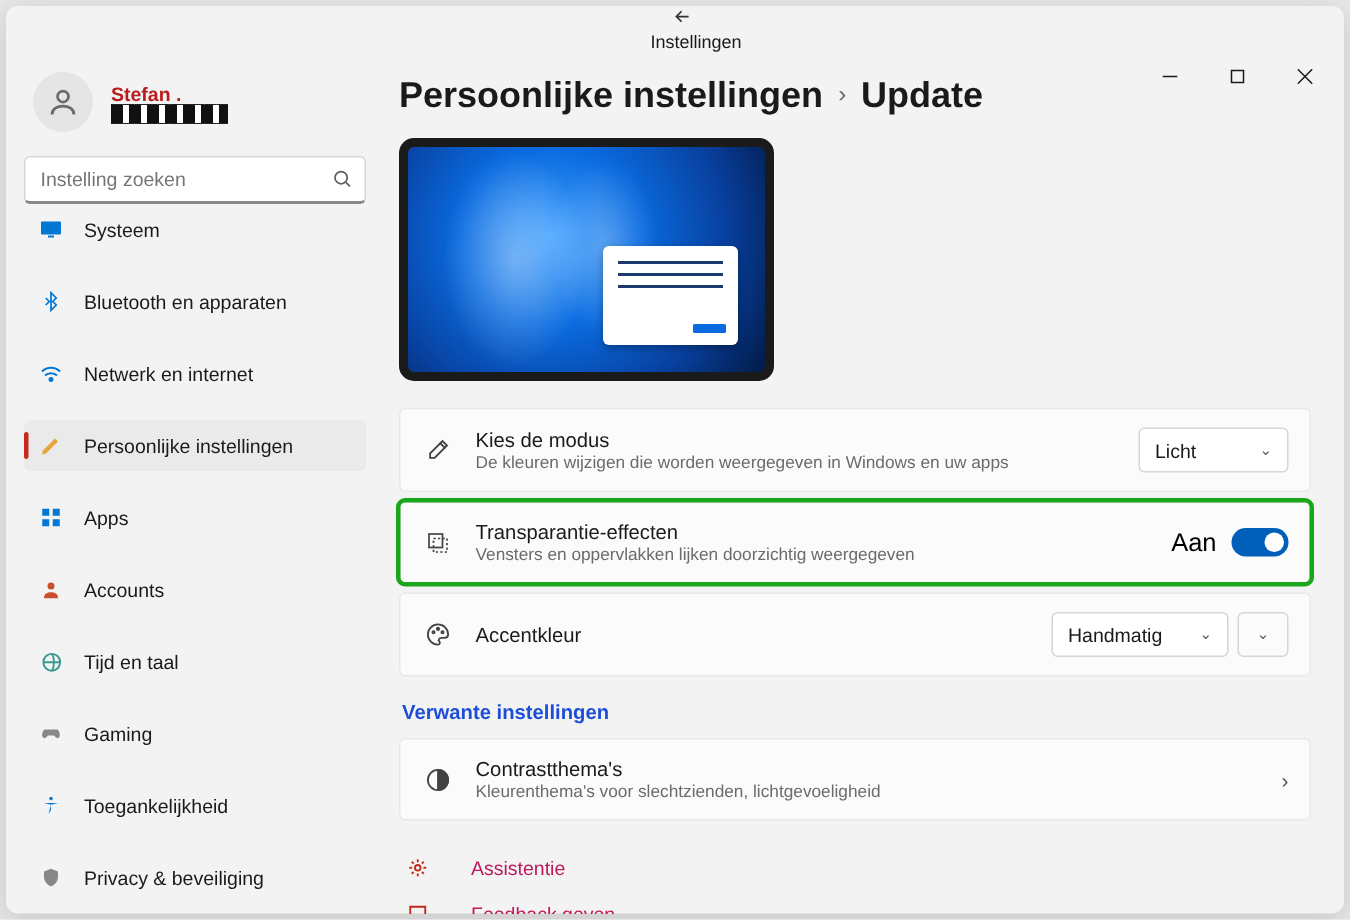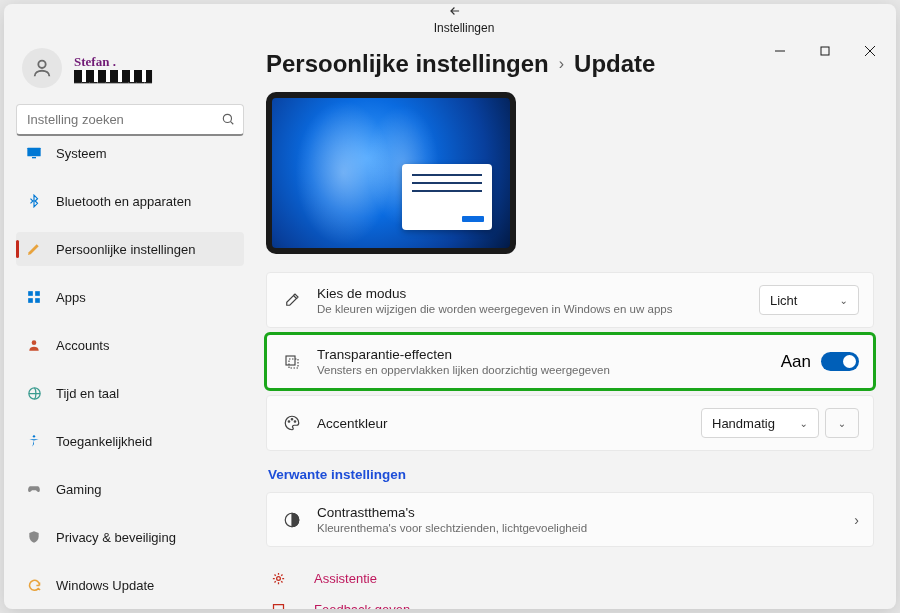--- a/index.html
+++ b/index.html
@@ -8,21 +8,21 @@
   .titlebar { height: 32px; display: flex; align-items: center; padding: 0 4px 0 14px; flex-direction: column; }
   .titlebar .back { width: 20px; text-align: center; font-size: 14px; color: #333; cursor: pointer; }
   .titlebar .title { margin-left: 18px; font-size: 12px; color: #1a1a1a; }
   .winbtns { margin-left: auto; display: flex; }
   .winbtn { width: 45px; height: 32px; display: flex; align-items: center; justify-content: center; font-size: 10px; color: #1a1a1a; cursor: pointer; }
   .winbtn svg { width: 10px; height: 10px; }
   .body { flex: 1; display: flex; overflow: hidden; }
   .sidebar { width: 252px; padding: 6px 12px 0 12px; display: flex; flex-direction: column; }
   .user { display: flex; align-items: center; padding: 6px 4px 16px 6px; gap: 12px; }
   .avatar { width: 40px; height: 40px; border-radius: 50%; background: #e5e5e5; display: flex; align-items: center; justify-content: center; color: #6b6b6b; }
-  .uname { font-size: 13px; font-weight: 600; color: #701a75; font-family: Liberation Serif, serif; }
+  .uname { font-size: 13px; font-weight: 600; color: #b91c1c; }
   .uemail { font-size: 11px; color: #222; position: relative; }
   .uemail::after { content:""; position:absolute; left:0; top:0; right:0; bottom:0; background: repeating-linear-gradient(90deg,#111 0 8px,#fff 8px 12px); }
   .searchwrap { position: relative; }
   .search { width: 100%; height: 32px; border: 1px solid #d6d6d6; border-bottom: 2px solid #888; border-radius: 4px; background: #fff; padding: 0 30px 0 10px; font-size: 13px; color: #5f5f5f; outline: none; }
   .searchwrap .sicon { position: absolute; right: 9px; top: 8px; color: #5f5f5f; }
   .navlist { list-style: none; display: flex; flex-direction: column; gap: 14px; }
   .navitem { display: flex; align-items: center; height: 34px; padding: 0 10px 0 10px; border-radius: 4px; font-size: 13px; color: #1a1a1a; cursor: pointer; position: relative; }
   .navitem.active { background: #eaeaea; }
   .navitem.active::before { content:""; position:absolute; left:0; top:8px; bottom:8px; width:3px; border-radius:2px; background:#c42b1c; }
   .navitem .nicon { width: 16px; height: 16px; margin-right: 14px; display: inline-flex; align-items: center; justify-content: center; }
@@ -124,20 +124,29 @@
             <span>Systeem</span>
           </li>
         <li class="navitem">
             <span class="nicon">
               <svg width="14" height="14" viewBox="0 0 24 24" fill="#0078d4">
                 <path d="M12 2l6 6-4 4 4 4-6 6V2zM6 8l4 4-4 4" fill="none" stroke="#0078d4" stroke-width="2"></path>
               </svg>
             </span>
             <span>Bluetooth en apparaten</span>
           </li>
+        <li class="navitem">
+            <span class="nicon">
+              <svg width="16" height="16" viewBox="0 0 24 24" fill="none" stroke="#0078d4" stroke-width="2">
+                <path d="M3 10c5-5 13-5 18 0M6 14c3-3 9-3 12 0"></path>
+                <circle cx="12" cy="18" r="1.5" fill="#0078d4"></circle>
+              </svg>
+            </span>
+            <span>Netwerk en internet</span>
+          </li>
         <li class="navitem active">
             <span class="nicon">
               <svg width="16" height="16" viewBox="0 0 24 24">
                 <path d="M3 21l4-1 12-12-3-3L4 17l-1 4z" fill="#e8a33d"></path>
               </svg>
             </span>
             <span>Persoonlijke instellingen</span>
           </li>
         <li class="navitem">
             <span class="nicon">
@@ -163,34 +172,34 @@
             <span class="nicon">
               <svg width="15" height="15" viewBox="0 0 24 24" fill="none" stroke="#3a9b8f" stroke-width="2">
                 <circle cx="12" cy="12" r="9"></circle>
                 <path d="M12 3c3 3 3 15 0 18M3 12h18"></path>
               </svg>
             </span>
             <span>Tijd en taal</span>
           </li>
         <li class="navitem">
             <span class="nicon">
+              <svg width="16" height="16" viewBox="0 0 24 24" fill="#888">
+                <path d="M6 8h12c2 0 4 6 2 8s-4-1-5-2H9c-1 1-3 4-5 2s0-8 2-8z"></path>
+              </svg>
+            </span>
+            <span>Gaming</span>
+          </li>
+        <li class="navitem">
+            <span class="nicon">
               <svg width="14" height="14" viewBox="0 0 24 24" fill="#0078d4">
                 <circle cx="12" cy="4" r="2"></circle>
                 <path d="M4 9l8 2 8-2M12 11v6l-3 5M12 17l3 5"></path>
               </svg>
             </span>
             <span>Toegankelijkheid</span>
-          </li>
-        <li class="navitem">
-            <span class="nicon">
-              <svg width="16" height="16" viewBox="0 0 24 24" fill="#888">
-                <path d="M6 8h12c2 0 4 6 2 8s-4-1-5-2H9c-1 1-3 4-5 2s0-8 2-8z"></path>
-              </svg>
-            </span>
-            <span>Gaming</span>
           </li>
         <li class="navitem">
             <span class="nicon">
               <svg width="14" height="14" viewBox="0 0 24 24" fill="#888">
                 <path d="M12 2l8 3v6c0 5-3 9-8 11-5-2-8-6-8-11V5l8-3z"></path>
               </svg>
             </span>
             <span>Privacy &amp; beveiliging</span>
           </li>
         <li class="navitem">

